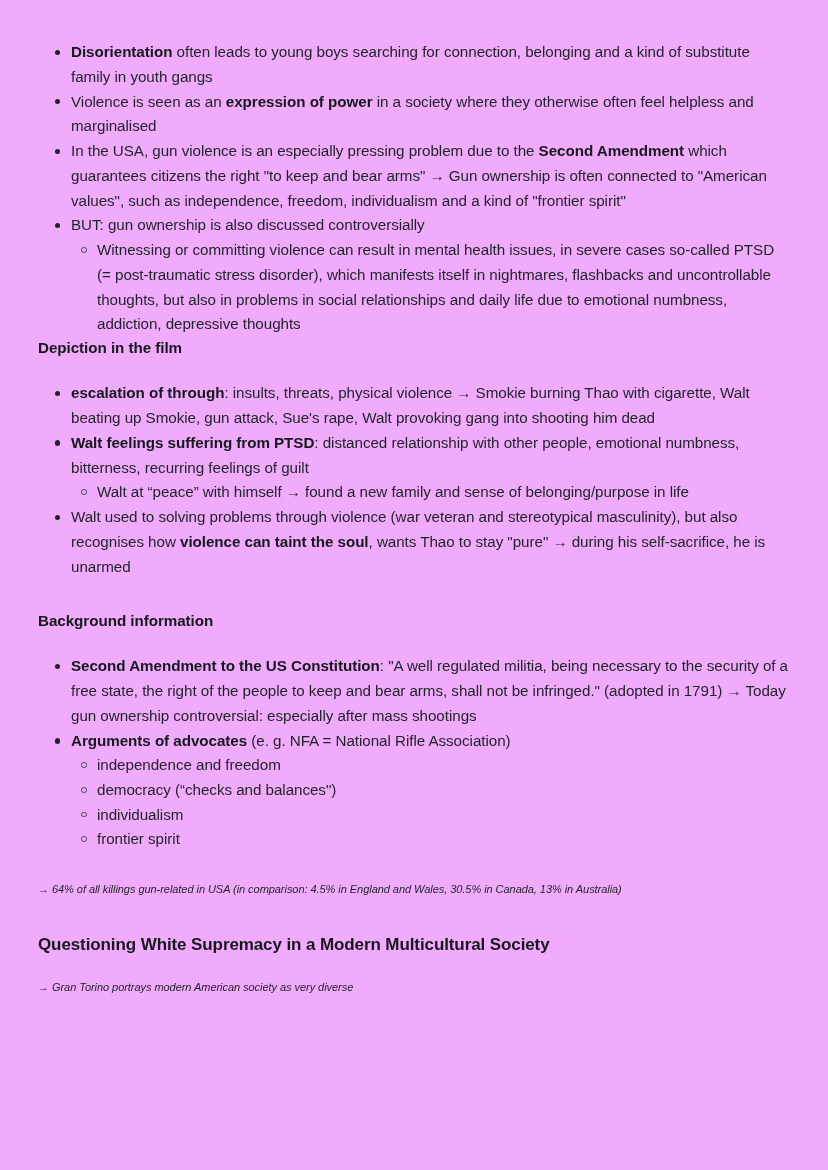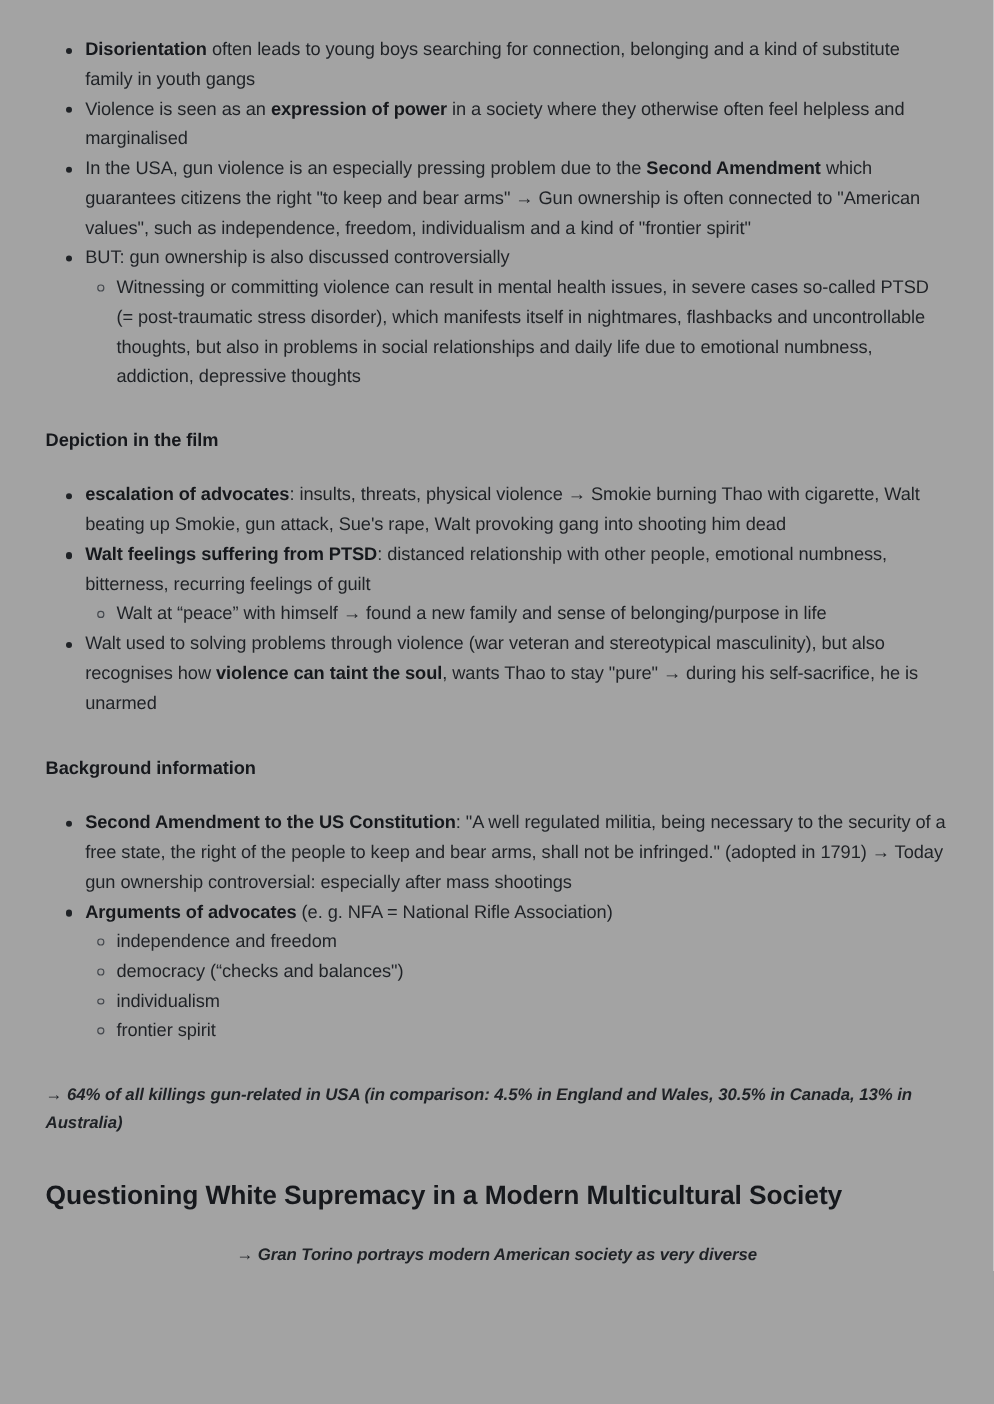--- a/index.html
+++ b/index.html
@@ -12,52 +12,51 @@
     height: 1170px;
     overflow: hidden;
     font-family: "Liberation Sans", sans-serif;
     color: #1f2226;
     -webkit-font-smoothing: antialiased;
   }
   .page {
     width: 828px;
     height: 1170px;
     box-sizing: border-box;
-    padding: 30px 38px 0 38px;
-    background: #a3a3a3;
+    padding: 40px 38px 0 38px;
+    background: #f0abfc;
   }
 
   
   .block { margin: 0; }
 
   .heading {
     font-size: 15.2px;
     font-weight: 700;
     line-height: 1.45;
     color: #16181c;
     letter-spacing: -0.05px;
   }
-  .heading.h-depiction { margin-top: 30px; }
+  .heading.h-depiction { }
   .heading.h-background { margin-top: 31px; }
   .heading.h-section {
-    font-size: 22px;
+    font-size: 17px;
     margin-top: 34px;
     letter-spacing: -0.1px;
   }
 
   .note {
-    font-size: 14px;
+    font-size: 11px;
     font-style: italic;
     line-height: 1.62;
     color: #1f2226;
     letter-spacing: -0.05px;
-    font-weight: bold;
   }
   .note.note-stats { margin-top: 29px; }
-  .note.note-final { margin-top: 22px; text-align: center; }
+  .note.note-final { margin-top: 22px; }
 
   
   ul.lvl1 {
     list-style: none;
     margin: 0;
     padding: 0;
   }
   ul.lvl1.after-heading { margin-top: 22px; }
 
   li.item {
@@ -102,21 +101,21 @@
   <div id="content">
       <ul class="lvl1">
         <li class="item lv1"><b>Disorientation</b><span> often leads to young boys searching for connection, belonging and a kind of substitute family in youth gangs</span></li>
         <li class="item lv1"><span>Violence is seen as an </span><b>expression of power</b><span> in a society where they otherwise often feel helpless and marginalised</span></li>
         <li class="item lv1"><span>In the USA, gun violence is an especially pressing problem due to the </span><b>Second Amendment</b><span> which guarantees citizens the right "to keep and bear arms" → Gun ownership is often connected to "American values", such as independence, freedom, individualism and a kind of "frontier spirit"</span></li>
         <li class="item lv1"><span>BUT: gun ownership is also discussed controversially</span></li>
         <li class="item lv2"><span>Witnessing or committing violence can result in mental health issues, in severe cases so-called PTSD (= post-traumatic stress disorder), which manifests itself in nightmares, flashbacks and uncontrollable thoughts, but also in problems in social relationships and daily life due to emotional numbness, addiction, depressive thoughts</span></li>
       </ul>
       <div class="block heading h-depiction">Depiction in the film</div>
       <ul class="lvl1 after-heading">
-        <li class="item lv1"><b>escalation of advocates</b><span>: insults, threats, physical violence → Smokie burning Thao with cigarette, Walt beating up Smokie, gun attack, Sue's rape, Walt provoking gang into shooting him dead</span></li>
+        <li class="item lv1"><b>escalation of through</b><span>: insults, threats, physical violence → Smokie burning Thao with cigarette, Walt beating up Smokie, gun attack, Sue's rape, Walt provoking gang into shooting him dead</span></li>
         <li class="item lv1"><b>Walt feelings suffering from PTSD</b><span>: distanced relationship with other people, emotional numbness, bitterness, recurring feelings of guilt</span></li>
         <li class="item lv2"><span>Walt at “peace” with himself → found a new family and sense of belonging/purpose in life</span></li>
         <li class="item lv1"><span>Walt used to solving problems through violence (war veteran and stereotypical masculinity), but also recognises how </span><b>violence can taint the soul</b><span>, wants Thao to stay "pure" → during his self-sacrifice, he is unarmed</span></li>
       </ul>
       <div class="block heading h-background">Background information</div>
       <ul class="lvl1 after-heading">
         <li class="item lv1"><b>Second Amendment to the US Constitution</b><span>: "A well regulated militia, being necessary to the security of a free state, the right of the people to keep and bear arms, shall not be infringed." (adopted in 1791) → Today gun ownership controversial: especially after mass shootings</span></li>
         <li class="item lv1"><b>Arguments of advocates</b><span> (e. g. NFA = National Rifle Association)</span></li>
         <li class="item lv2 tight"><span>independence and freedom</span></li>
         <li class="item lv2 tight"><span>democracy (“checks and balances")</span></li>

